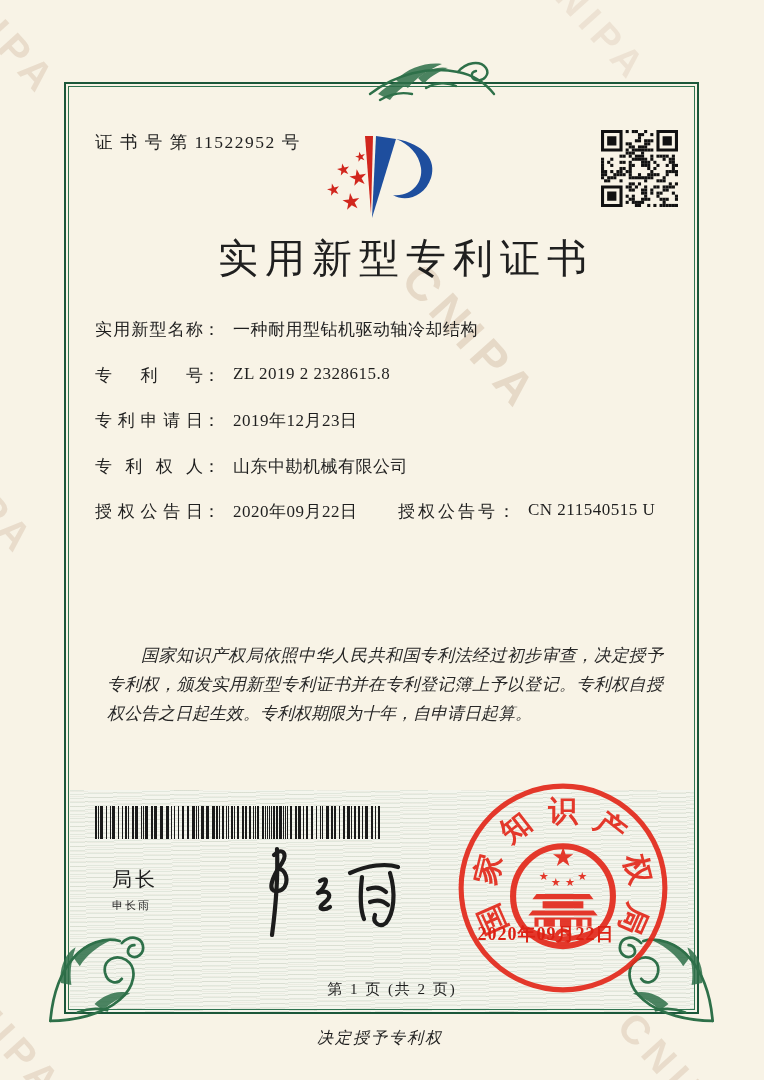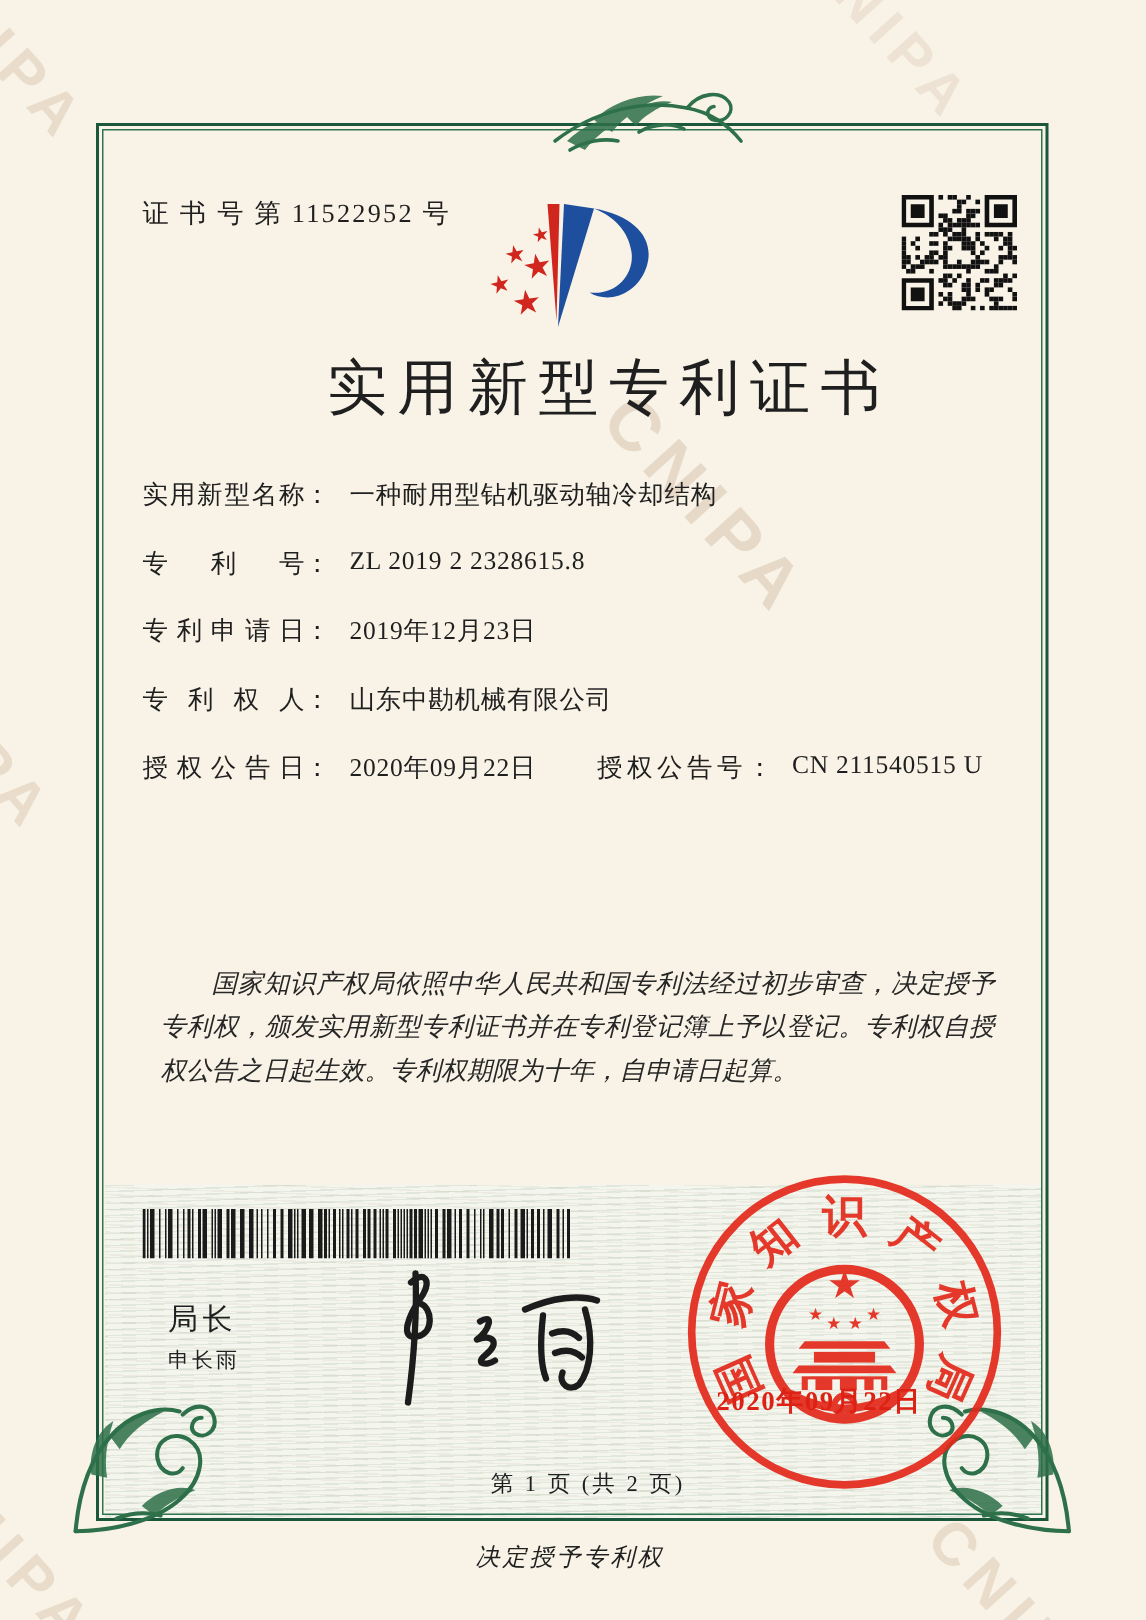--- a/index.html
+++ b/index.html
@@ -47,21 +47,21 @@
   .body-text{
     position:absolute;left:95px;top:629px;width:580px;
     font-size:17px;line-height:29px;font-style:italic;color:#272727;
     text-align:justify;
   }
   .body-text p{margin:12px;text-indent:2em;}
   
   .barcode{position:absolute;left:95px;top:806px;width:292px;height:33px;}
   .signer-title{position:absolute;left:112px;top:866px;font-size:20px;letter-spacing:3px;
     font-family:"Liberation Sans","DejaVu Sans",sans-serif;}
-  .signer-name{position:absolute;left:112px;top:898px;font-size:14px;letter-spacing:2px;
+  .signer-name{position:absolute;left:112px;top:898px;font-size:11px;letter-spacing:2px;
     font-family:Liberation Sans, sans-serif;}
   .signature{position:absolute;left:222px;top:843px;}
   .seal{position:absolute;left:455px;top:780px;}
   .seal-date{
     position:absolute;left:464px;top:922px;width:164px;text-align:center;
     font-size:18px;font-weight:bold;color:#dd2114;letter-spacing:1px;white-space:nowrap;
   }
   .page-info{position:absolute;left:65px;top:980px;width:630px;text-align:center;font-size:15px;letter-spacing:2px;padding-left:12px;}
   .note{position:absolute;left:65px;top:1028px;width:630px;text-align:center;
     font-size:16px;font-style:italic;letter-spacing:2px;}

